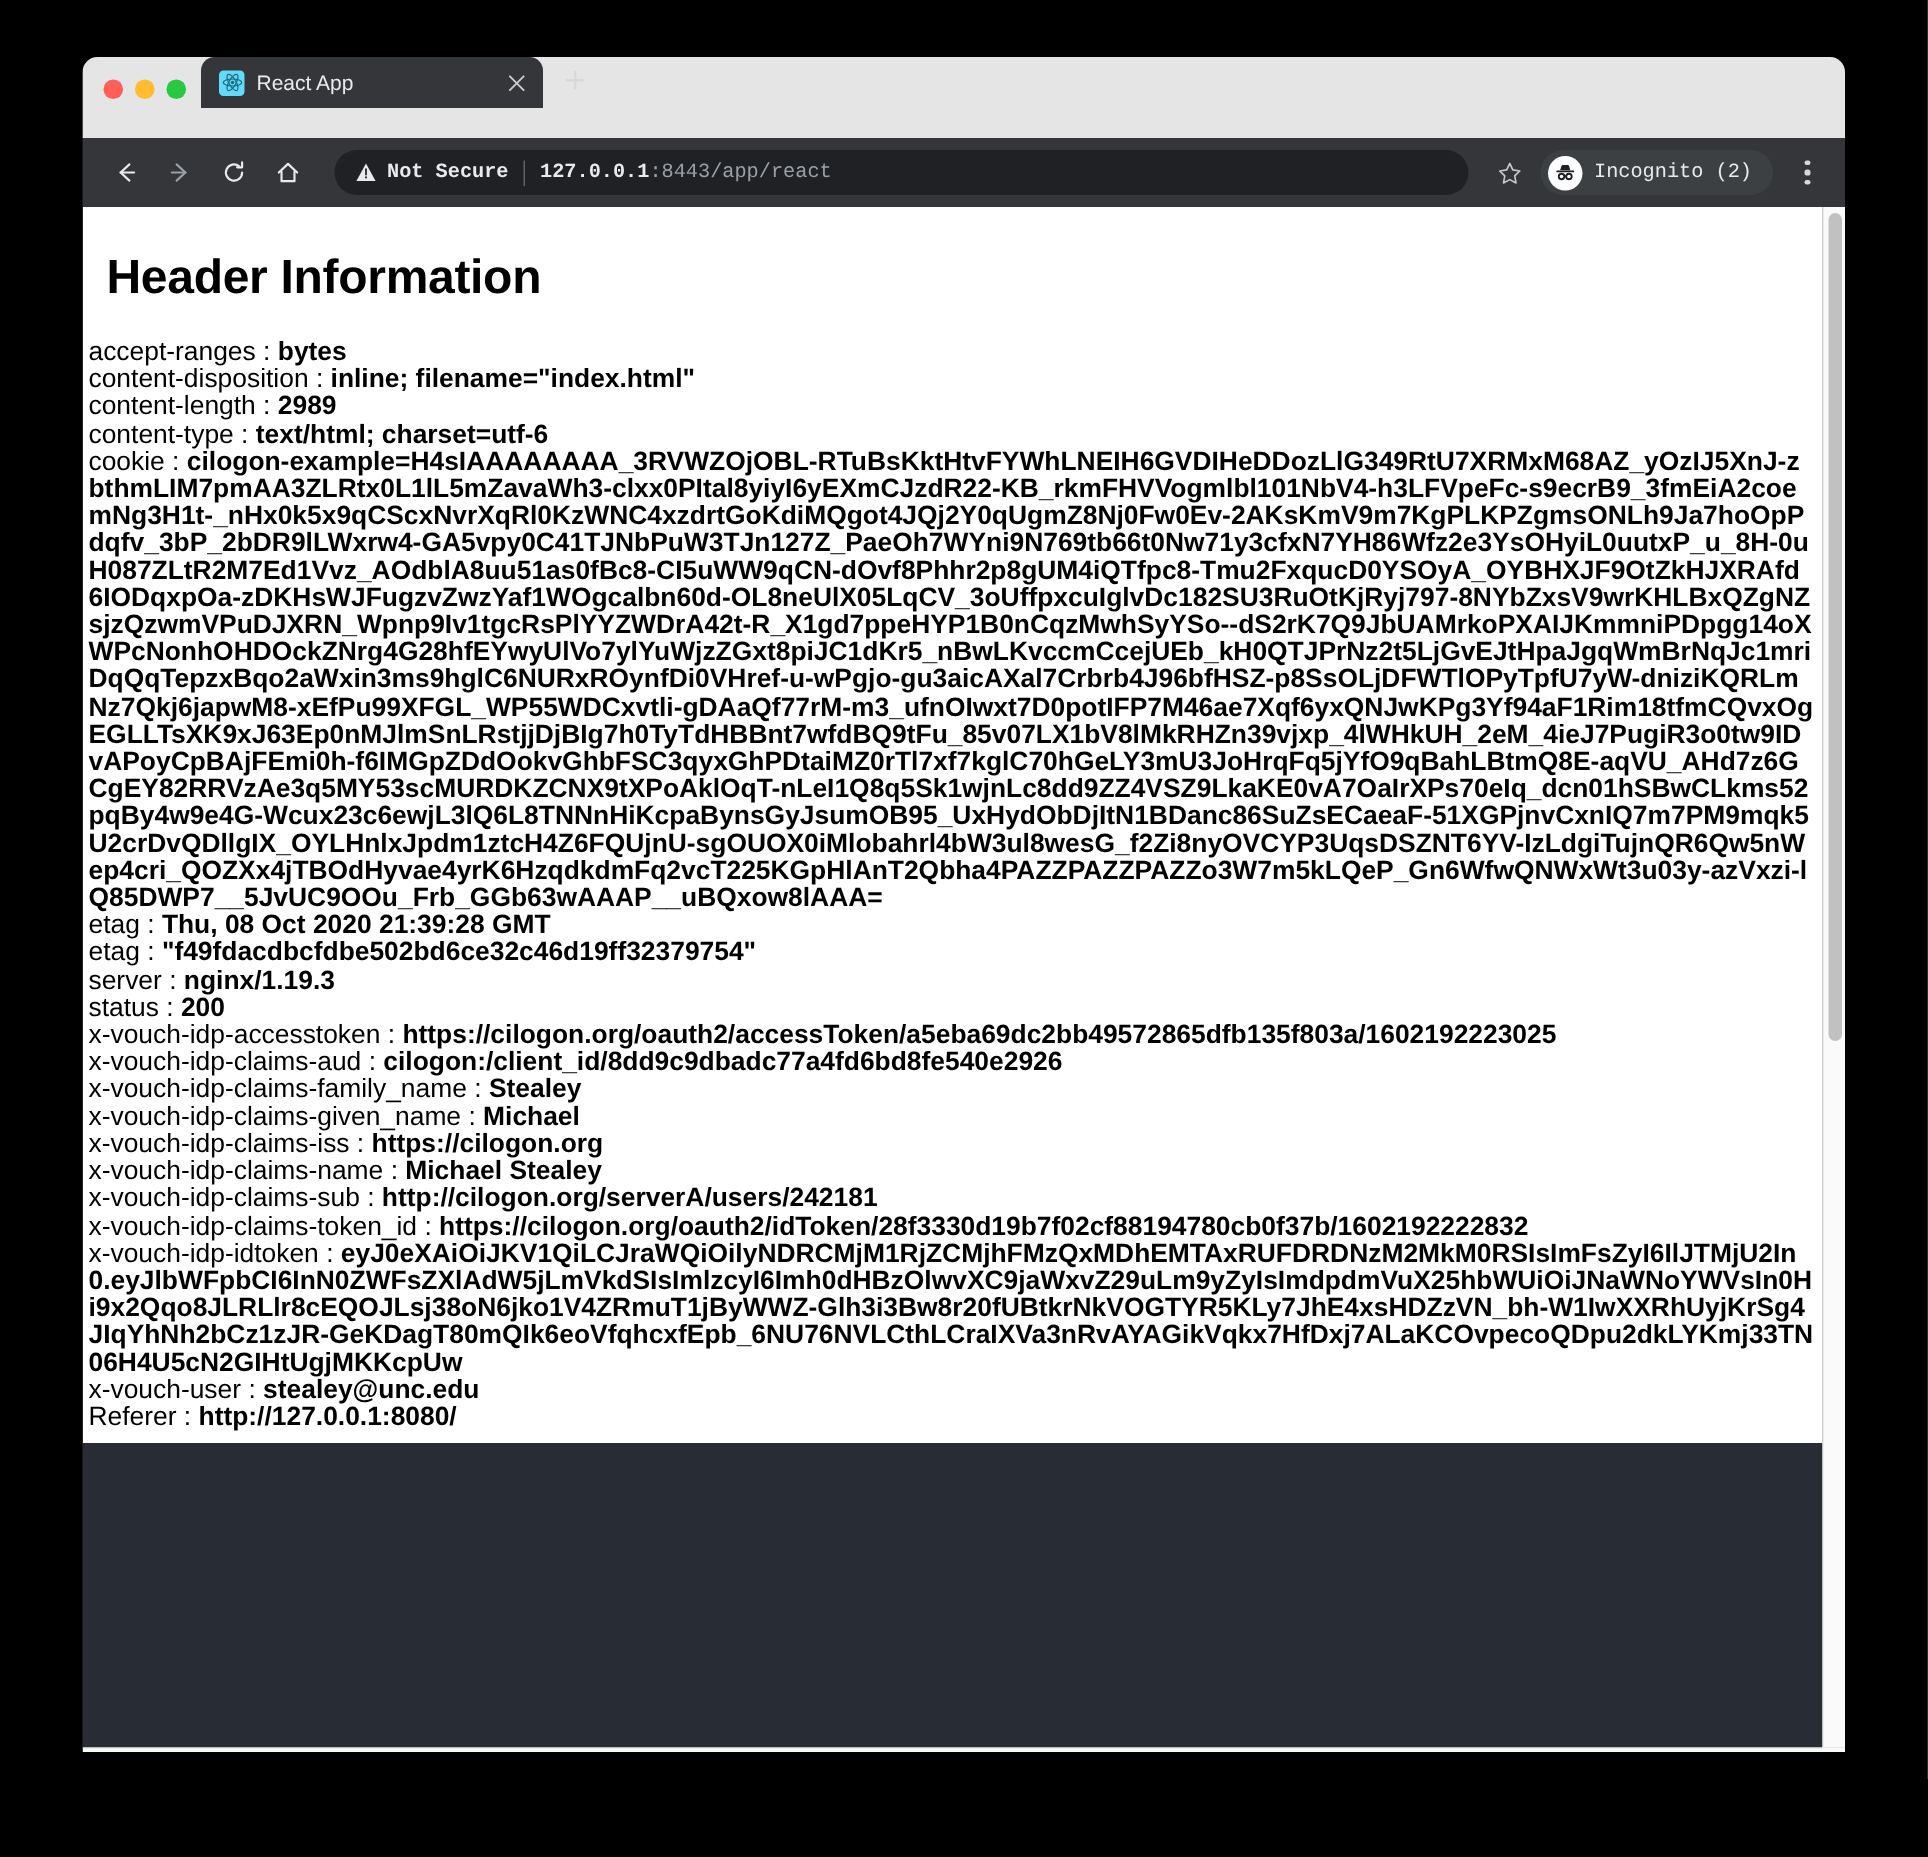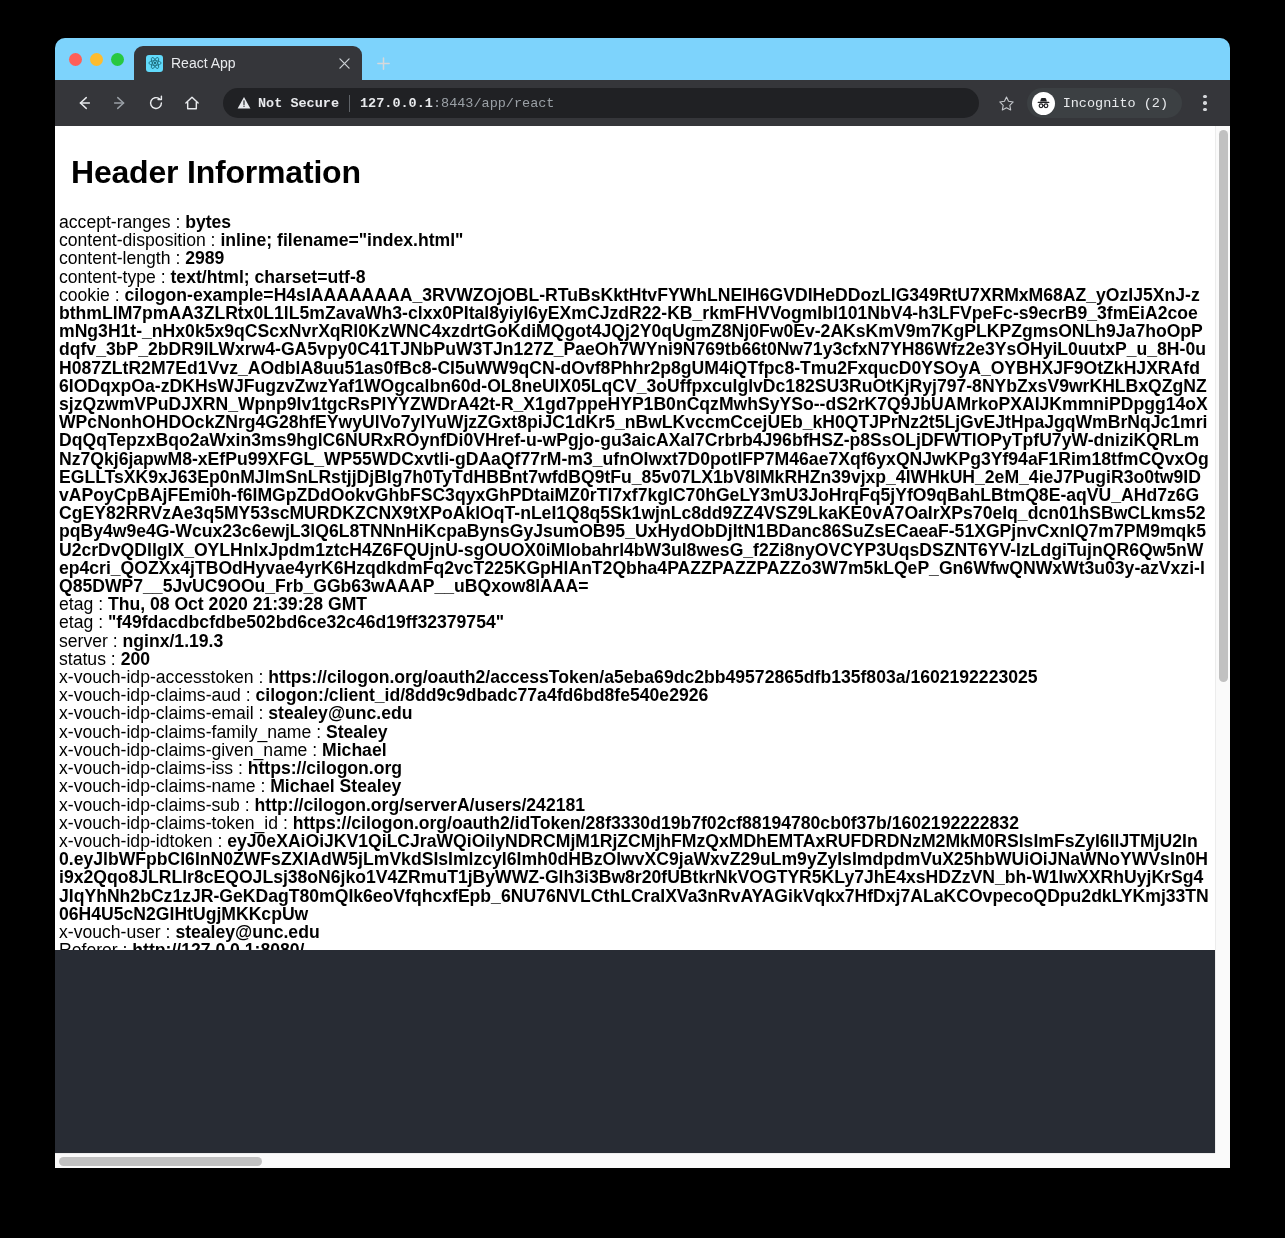--- a/index.html
+++ b/index.html
@@ -27,24 +27,24 @@
     width: 1175px;
     height: 1130px;
     background: #202124;
     border-radius: 10px 10px 0 0;
     overflow: hidden;
   }
 
   
   .tab-strip {
     position: relative;
-    height: 42px;
-    background: #7dd3fc;
-    display: flex;
-    align-items: flex-end;
+    height: 54px;
+    background: #e5e5e5;
+    display: flex;
+    align-items: flex-start;
     padding-left: 12px;
   }
 
   .traffic-lights {
     display: flex;
     align-items: center;
     gap: 8px;
     height: 42px;
     padding: 0 10px 0 2px;
   }
@@ -422,29 +422,28 @@
 
     <div class="viewport">
       <div class="page">
         <div class="page-white">
           <div class="content">
             <h1 class="page-title">Header Information</h1>
             <div class="hdr-list">
                 <div class="hdr-row"><span class="hdr-key">accept-ranges</span><span class="hdr-sep"> : </span><span class="hdr-val">bytes</span></div>
                 <div class="hdr-row"><span class="hdr-key">content-disposition</span><span class="hdr-sep"> : </span><span class="hdr-val">inline; filename="index.html"</span></div>
                 <div class="hdr-row"><span class="hdr-key">content-length</span><span class="hdr-sep"> : </span><span class="hdr-val">2989</span></div>
-                <div class="hdr-row"><span class="hdr-key">content-type</span><span class="hdr-sep"> : </span><span class="hdr-val">text/html; charset=utf-8</span></div>
+                <div class="hdr-row"><span class="hdr-key">content-type</span><span class="hdr-sep"> : </span><span class="hdr-val">text/html; charset=utf-6</span></div>
                 <div class="hdr-row"><span class="hdr-key">cookie</span><span class="hdr-sep"> : </span><span class="hdr-val">cilogon-example=H4sIAAAAAAAA_3RVWZOjOBL-RTuBsKktHtvFYWhLNEIH6GVDIHeDDozLlG349RtU7XRMxM68AZ_yOzIJ5XnJ-zbthmLIM7pmAA3ZLRtx0L1lL5mZavaWh3-clxx0PItal8yiyI6yEXmCJzdR22-KB_rkmFHVVogmlbl101NbV4-h3LFVpeFc-s9ecrB9_3fmEiA2coemNg3H1t-_nHx0k5x9qCScxNvrXqRl0KzWNC4xzdrtGoKdiMQgot4JQj2Y0qUgmZ8Nj0Fw0Ev-2AKsKmV9m7KgPLKPZgmsONLh9Ja7hoOpPdqfv_3bP_2bDR9lLWxrw4-GA5vpy0C41TJNbPuW3TJn127Z_PaeOh7WYni9N769tb66t0Nw71y3cfxN7YH86Wfz2e3YsOHyiL0uutxP_u_8H-0uH087ZLtR2M7Ed1Vvz_AOdblA8uu51as0fBc8-CI5uWW9qCN-dOvf8Phhr2p8gUM4iQTfpc8-Tmu2FxqucD0YSOyA_OYBHXJF9OtZkHJXRAfd6IODqxpOa-zDKHsWJFugzvZwzYaf1WOgcalbn60d-OL8neUlX05LqCV_3oUffpxcuIglvDc182SU3RuOtKjRyj797-8NYbZxsV9wrKHLBxQZgNZsjzQzwmVPuDJXRN_Wpnp9Iv1tgcRsPlYYZWDrA42t-R_X1gd7ppeHYP1B0nCqzMwhSyYSo--dS2rK7Q9JbUAMrkoPXAIJKmmniPDpgg14oXWPcNonhOHDOckZNrg4G28hfEYwyUlVo7ylYuWjzZGxt8piJC1dKr5_nBwLKvccmCcejUEb_kH0QTJPrNz2t5LjGvEJtHpaJgqWmBrNqJc1mriDqQqTepzxBqo2aWxin3ms9hglC6NURxROynfDi0VHref-u-wPgjo-gu3aicAXal7Crbrb4J96bfHSZ-p8SsOLjDFWTlOPyTpfU7yW-dniziKQRLmNz7Qkj6japwM8-xEfPu99XFGL_WP55WDCxvtli-gDAaQf77rM-m3_ufnOIwxt7D0potIFP7M46ae7Xqf6yxQNJwKPg3Yf94aF1Rim18tfmCQvxOgEGLLTsXK9xJ63Ep0nMJlmSnLRstjjDjBIg7h0TyTdHBBnt7wfdBQ9tFu_85v07LX1bV8lMkRHZn39vjxp_4lWHkUH_2eM_4ieJ7PugiR3o0tw9IDvAPoyCpBAjFEmi0h-f6IMGpZDdOokvGhbFSC3qyxGhPDtaiMZ0rTl7xf7kglC70hGeLY3mU3JoHrqFq5jYfO9qBahLBtmQ8E-aqVU_AHd7z6GCgEY82RRVzAe3q5MY53scMURDKZCNX9tXPoAklOqT-nLeI1Q8q5Sk1wjnLc8dd9ZZ4VSZ9LkaKE0vA7OaIrXPs70eIq_dcn01hSBwCLkms52pqBy4w9e4G-Wcux23c6ewjL3lQ6L8TNNnHiKcpaBynsGyJsumOB95_UxHydObDjItN1BDanc86SuZsECaeaF-51XGPjnvCxnIQ7m7PM9mqk5U2crDvQDllgIX_OYLHnlxJpdm1ztcH4Z6FQUjnU-sgOUOX0iMlobahrl4bW3ul8wesG_f2Zi8nyOVCYP3UqsDSZNT6YV-IzLdgiTujnQR6Qw5nWep4cri_QOZXx4jTBOdHyvae4yrK6HzqdkdmFq2vcT225KGpHlAnT2Qbha4PAZZPAZZPAZZo3W7m5kLQeP_Gn6WfwQNWxWt3u03y-azVxzi-lQ85DWP7__5JvUC9OOu_Frb_GGb63wAAAP__uBQxow8lAAA=</span></div>
                 <div class="hdr-row"><span class="hdr-key">etag</span><span class="hdr-sep"> : </span><span class="hdr-val">Thu, 08 Oct 2020 21:39:28 GMT</span></div>
                 <div class="hdr-row"><span class="hdr-key">etag</span><span class="hdr-sep"> : </span><span class="hdr-val">"f49fdacdbcfdbe502bd6ce32c46d19ff32379754"</span></div>
                 <div class="hdr-row"><span class="hdr-key">server</span><span class="hdr-sep"> : </span><span class="hdr-val">nginx/1.19.3</span></div>
                 <div class="hdr-row"><span class="hdr-key">status</span><span class="hdr-sep"> : </span><span class="hdr-val">200</span></div>
                 <div class="hdr-row"><span class="hdr-key">x-vouch-idp-accesstoken</span><span class="hdr-sep"> : </span><span class="hdr-val">https://cilogon.org/oauth2/accessToken/a5eba69dc2bb49572865dfb135f803a/1602192223025</span></div>
                 <div class="hdr-row"><span class="hdr-key">x-vouch-idp-claims-aud</span><span class="hdr-sep"> : </span><span class="hdr-val">cilogon:/client_id/8dd9c9dbadc77a4fd6bd8fe540e2926</span></div>
-                <div class="hdr-row"><span class="hdr-key">x-vouch-idp-claims-email</span><span class="hdr-sep"> : </span><span class="hdr-val">stealey@unc.edu</span></div>
                 <div class="hdr-row"><span class="hdr-key">x-vouch-idp-claims-family_name</span><span class="hdr-sep"> : </span><span class="hdr-val">Stealey</span></div>
                 <div class="hdr-row"><span class="hdr-key">x-vouch-idp-claims-given_name</span><span class="hdr-sep"> : </span><span class="hdr-val">Michael</span></div>
                 <div class="hdr-row"><span class="hdr-key">x-vouch-idp-claims-iss</span><span class="hdr-sep"> : </span><span class="hdr-val">https://cilogon.org</span></div>
                 <div class="hdr-row"><span class="hdr-key">x-vouch-idp-claims-name</span><span class="hdr-sep"> : </span><span class="hdr-val">Michael Stealey</span></div>
                 <div class="hdr-row"><span class="hdr-key">x-vouch-idp-claims-sub</span><span class="hdr-sep"> : </span><span class="hdr-val">http://cilogon.org/serverA/users/242181</span></div>
                 <div class="hdr-row"><span class="hdr-key">x-vouch-idp-claims-token_id</span><span class="hdr-sep"> : </span><span class="hdr-val">https://cilogon.org/oauth2/idToken/28f3330d19b7f02cf88194780cb0f37b/1602192222832</span></div>
                 <div class="hdr-row"><span class="hdr-key">x-vouch-idp-idtoken</span><span class="hdr-sep"> : </span><span class="hdr-val">eyJ0eXAiOiJKV1QiLCJraWQiOilyNDRCMjM1RjZCMjhFMzQxMDhEMTAxRUFDRDNzM2MkM0RSIsImFsZyI6IlJTMjU2In0.eyJlbWFpbCI6InN0ZWFsZXlAdW5jLmVkdSIsImlzcyI6Imh0dHBzOlwvXC9jaWxvZ29uLm9yZyIsImdpdmVuX25hbWUiOiJNaWNoYWVsIn0Hi9x2Qqo8JLRLlr8cEQOJLsj38oN6jko1V4ZRmuT1jByWWZ-Glh3i3Bw8r20fUBtkrNkVOGTYR5KLy7JhE4xsHDZzVN_bh-W1IwXXRhUyjKrSg4JIqYhNh2bCz1zJR-GeKDagT80mQIk6eoVfqhcxfEpb_6NU76NVLCthLCraIXVa3nRvAYAGikVqkx7HfDxj7ALaKCOvpecoQDpu2dkLYKmj33TN06H4U5cN2GIHtUgjMKKcpUw</span></div>
                 <div class="hdr-row"><span class="hdr-key">x-vouch-user</span><span class="hdr-sep"> : </span><span class="hdr-val">stealey@unc.edu</span></div>
                 <div class="hdr-row"><span class="hdr-key">Referer</span><span class="hdr-sep"> : </span><span class="hdr-val">http://127.0.0.1:8080/</span></div>
               </div>

